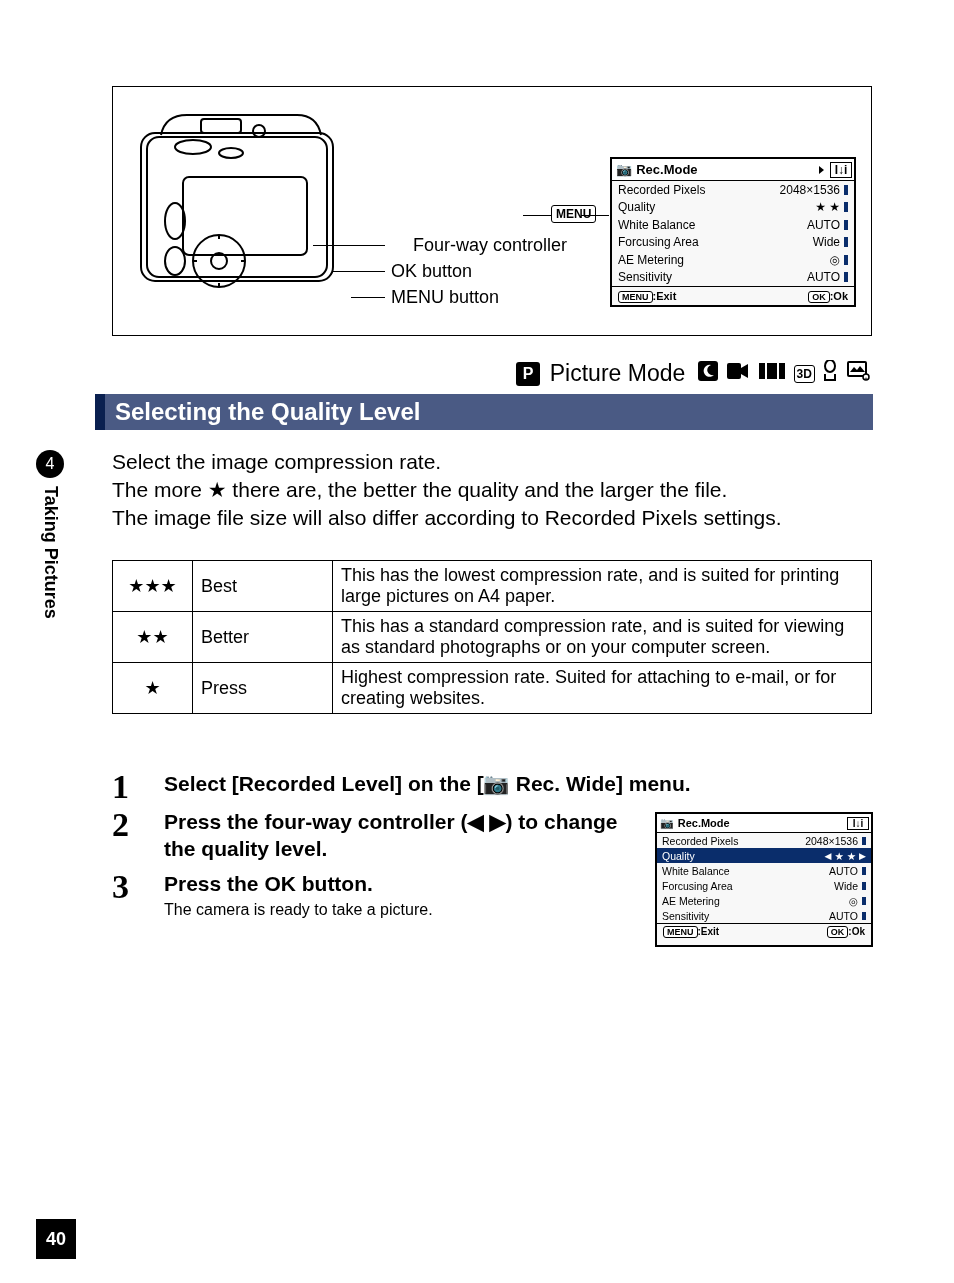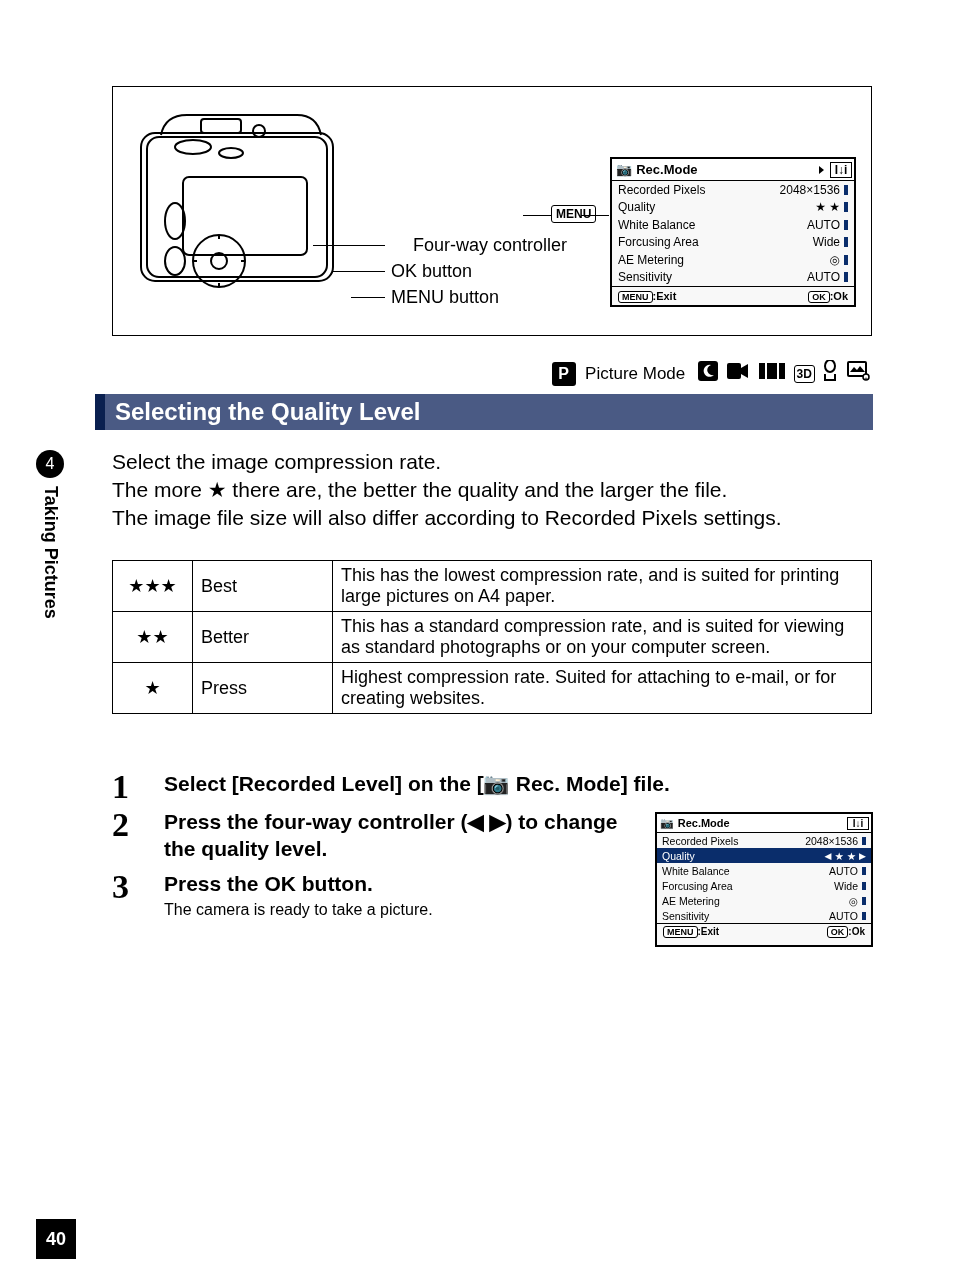--- a/index.html
+++ b/index.html
@@ -155,21 +155,21 @@
   .mode-row .p-box, .mode-row .icon {
     display: inline-block;
     vertical-align: middle;
     margin-left: 2px;
   }
   .mode-row .p-box {
     width: 24px; height: 24px; background:#000; color:#fff;
     border-radius:3px; text-align:center; line-height:24px;
     font-weight:bold; font-size:16px;
   }
-  .mode-row .txt { vertical-align: middle; margin: 0 4px; font-size: 17px; text-align: right; }
+  .mode-row .txt { vertical-align: middle; margin: 0 4px; font-size: 23px; text-align: right; }
   .icon-3d {
     border:1.5px solid #000; border-radius:3px; font-size:12px;
     font-weight:bold; padding:1px 2px;
   }
   
   .heading-bar {
     position: absolute;
     left: 95px;
     top: 394px;
     width: 778px;
@@ -437,21 +437,21 @@
       <td class="name">Press</td>
       <td>Highest compression rate. Suited for attaching to e-mail, or for creating websites.</td>
     </tr>
   </tbody>
     </table>
 
   <div class="step" style="top:770px;">
     <div class="step-num">1</div>
     <div class="step-body">
       <div class="step-title">
-        <span>Select [Recorded Level] on the [</span><span>📷</span><span> Rec. Mode] file.</span>
+        <span>Select [Recorded Level] on the [</span><span>📷</span><span> Rec. Wide] menu.</span>
       </div>
     </div>
   </div>
 
   <div class="step" style="top:808px; width:540px;">
     <div class="step-num">2</div>
     <div class="step-body">
       <div class="step-title" style="max-width:480px;">Press the four-way controller (◀ ▶) to change the quality level.</div>
     </div>
   </div>

